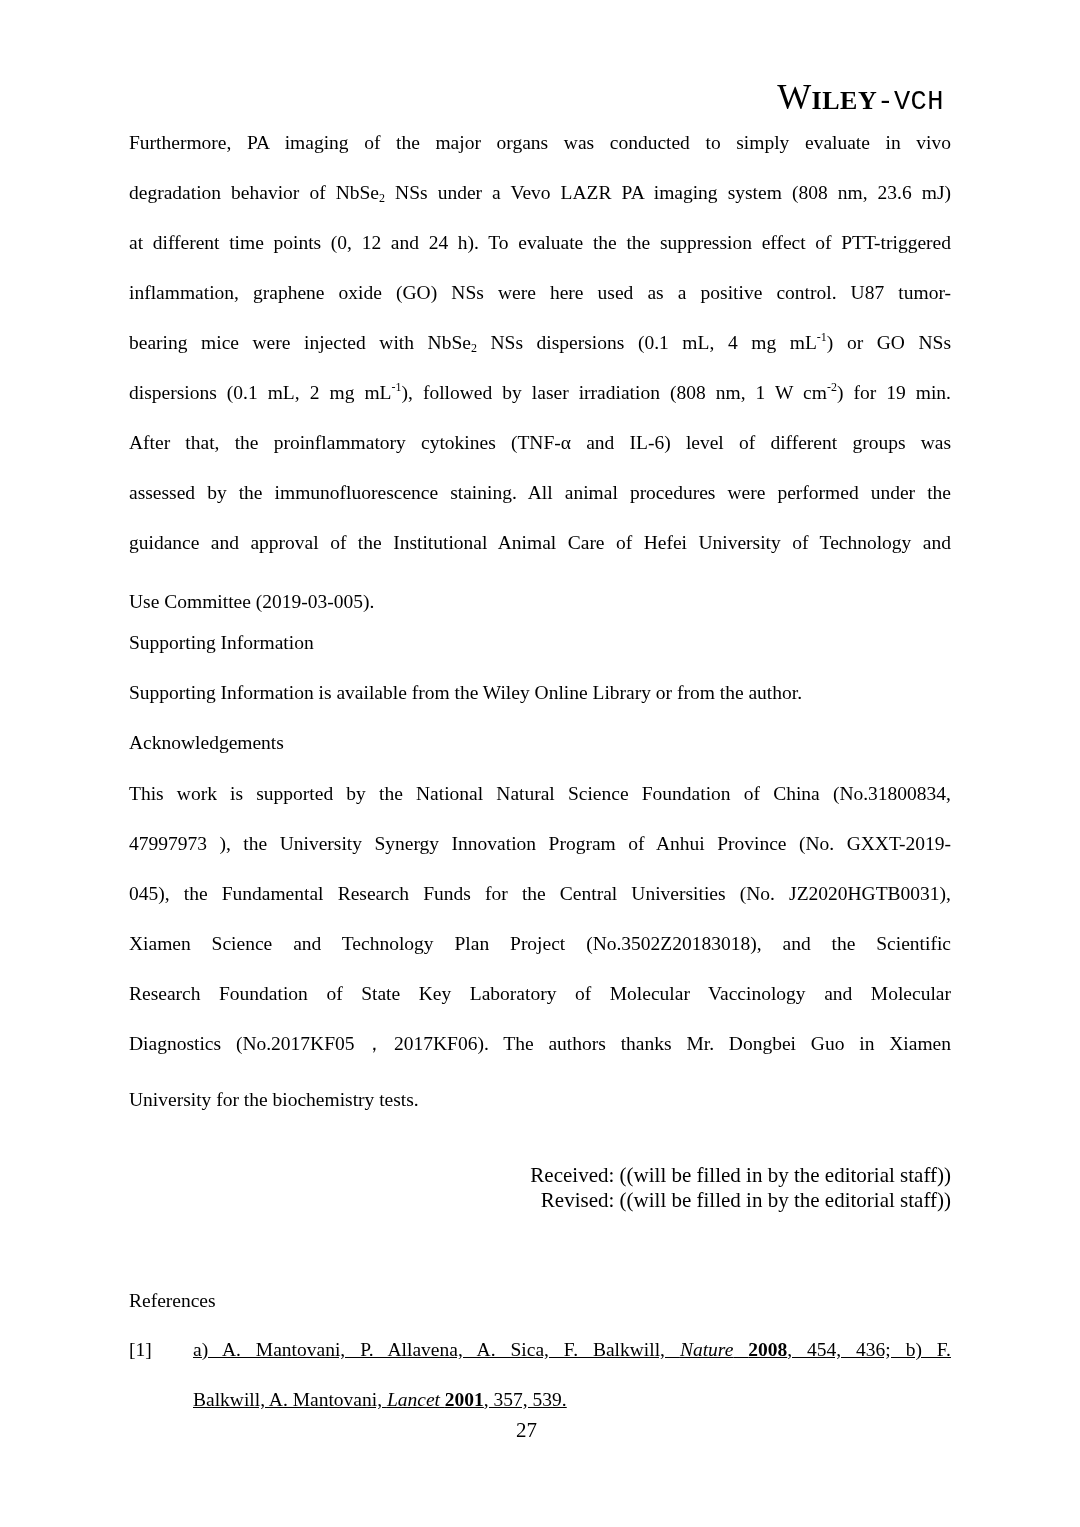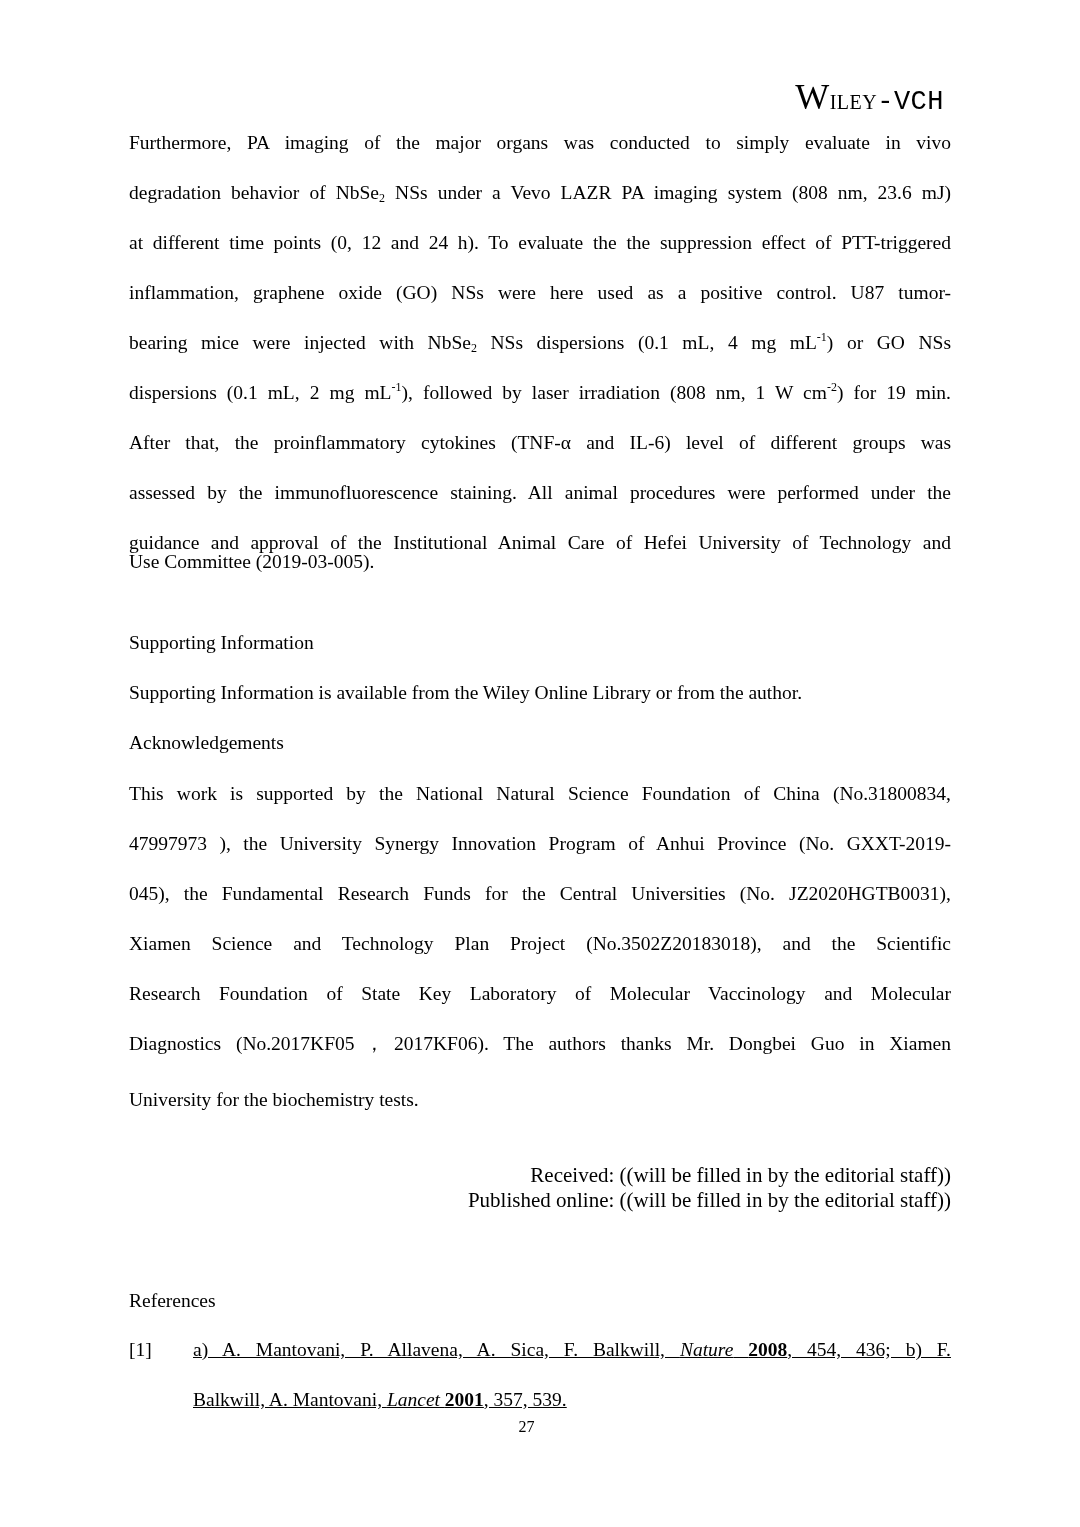--- a/index.html
+++ b/index.html
@@ -1,68 +1,68 @@
 <!DOCTYPE html>
 <html><head>
 <meta charset="utf-8">
 <style>
   html, body { margin: 0; padding: 0; background: #ffffff; }
   body { width: 1080px; height: 1527px; position: relative; overflow: hidden;
          font-family: "Liberation Serif", "DejaVu Serif", serif; color: #000; }
   .logo { position: absolute; top: 76px; right: 136px; font-size: 32px; letter-spacing: 0.5px; white-space: nowrap; }
   .logo .w { font-family: "Liberation Serif", serif; font-size: 36px; }
-  .logo .sc { font-family: "Liberation Serif", serif; font-size: 20px; }
+  .logo .sc { font-family: "Liberation Serif", serif; font-size: 26px; font-weight: bold; }
   .logo .vch { font-family: Liberation Mono, monospace; font-size: 27px; }
   .line { position: absolute; left: 129px; width: 822px; font-size: 19.5px; line-height: 24px; white-space: nowrap; }
   .just { text-align: justify; text-align-last: justify; }
   .bold { font-weight: normal; }
   sub { font-size: 12px; vertical-align: -3px; line-height: 0; }
   sup { font-size: 12px; vertical-align: 8px; line-height: 0; }
   .dates { position: absolute; right: 129px; top: 1163px; text-align: right; font-size: 21px; line-height: 25px; }
   .ref-num { position: absolute; left: 129px; font-size: 19.5px; }
   .ref-line { position: absolute; left: 193px; width: 758px; font-size: 19.5px; white-space: nowrap; text-decoration: underline; }
-  .pagenum { position: absolute; top: 1418px; left: 0; width: 1053px; text-align: center; font-size: 16px; }
+  .pagenum { position: absolute; top: 1418px; left: 0; width: 1053px; text-align: center; font-size: 21px; }
 </style>
 </head>
 <body>
 
 <div class="logo">
   <span class="w">W</span><span class="sc">ILEY</span><span class="vch">-VCH</span>
 </div>
 
 <div>
   <div class="line just" style="top:131px">Furthermore, PA imaging of the major organs was conducted to simply evaluate in vivo</div>
   <div class="line just" style="top:181px"><span>degradation behavior of NbSe</span><sub>2</sub><span> NSs under a Vevo LAZR PA imaging system (808 nm, 23.6 mJ)</span></div>
   <div class="line just" style="top:231px">at different time points (0, 12 and 24 h). To evaluate the the suppression effect of PTT-triggered</div>
   <div class="line just" style="top:281px">inflammation, graphene oxide (GO) NSs were here used as a positive control. U87 tumor-</div>
   <div class="line just" style="top:331px"><span>bearing mice were injected with NbSe</span><sub>2</sub><span> NSs dispersions (0.1 mL, 4 mg mL</span><sup>-1</sup><span>) or GO NSs</span></div>
   <div class="line just" style="top:381px"><span>dispersions (0.1 mL, 2 mg mL</span><sup>-1</sup><span>), followed by laser irradiation (808 nm, 1 W cm</span><sup>-2</sup><span>) for 19 min.</span></div>
   <div class="line just" style="top:431px">After that, the proinflammatory cytokines (TNF-α and IL-6) level of different groups was</div>
   <div class="line just" style="top:481px">assessed by the immunofluorescence staining. All animal procedures were performed under the</div>
   <div class="line just" style="top:531px">guidance and approval of the Institutional Animal Care of Hefei University of Technology and</div>
-  <div class="line" style="top:550px">Use Committee (2019-03-005).</div>
+  <div class="line" style="top:590px">Use Committee (2019-03-005).</div>
 </div>
 
 <div class="line bold" style="top:631px">Supporting Information</div>
 <div class="line" style="top:681px">Supporting Information is available from the Wiley Online Library or from the author.</div>
 
 <div class="line bold" style="top:731px">Acknowledgements</div>
 <div>
   <div class="line just" style="top:782px">This work is supported by the National Natural Science Foundation of China (No.31800834,</div>
   <div class="line just" style="top:832px">47997973 ), the University Synergy Innovation Program of Anhui Province (No. GXXT-2019-</div>
   <div class="line just" style="top:882px">045), the Fundamental Research Funds for the Central Universities (No. JZ2020HGTB0031),</div>
   <div class="line just" style="top:932px">Xiamen Science and Technology Plan Project (No.3502Z20183018), and the Scientific</div>
   <div class="line just" style="top:982px">Research Foundation of State Key Laboratory of Molecular Vaccinology and Molecular</div>
   <div class="line just" style="top:1032px">Diagnostics (No.2017KF05，2017KF06). The authors thanks Mr. Dongbei Guo in Xiamen</div>
   <div class="line" style="top:1088px">University for the biochemistry tests.</div>
 </div>
 
 <div class="dates">
   <div>Received: ((will be filled in by the editorial staff))</div>
-  <div>Published online: ((will be filled in by the editorial staff))</div>
+  <div>Revised: ((will be filled in by the editorial staff))</div>
 </div>
 
 <div class="line bold" style="top:1289px">References</div>
 
 <div>
   <div class="ref-num" style="top:1339px">[1]</div>
   <div class="ref-line just" style="top:1339px"><span>a) A. Mantovani, P. Allavena, A. Sica, F. Balkwill, </span><i>Nature</i> <b>2008</b><span>, 454, 436; b) F.</span></div>
   <div class="ref-line" style="top:1389px"><span>Balkwill, A. Mantovani, </span><i>Lancet</i> <b>2001</b><span>, 357, 539.</span></div>
 </div>
 

